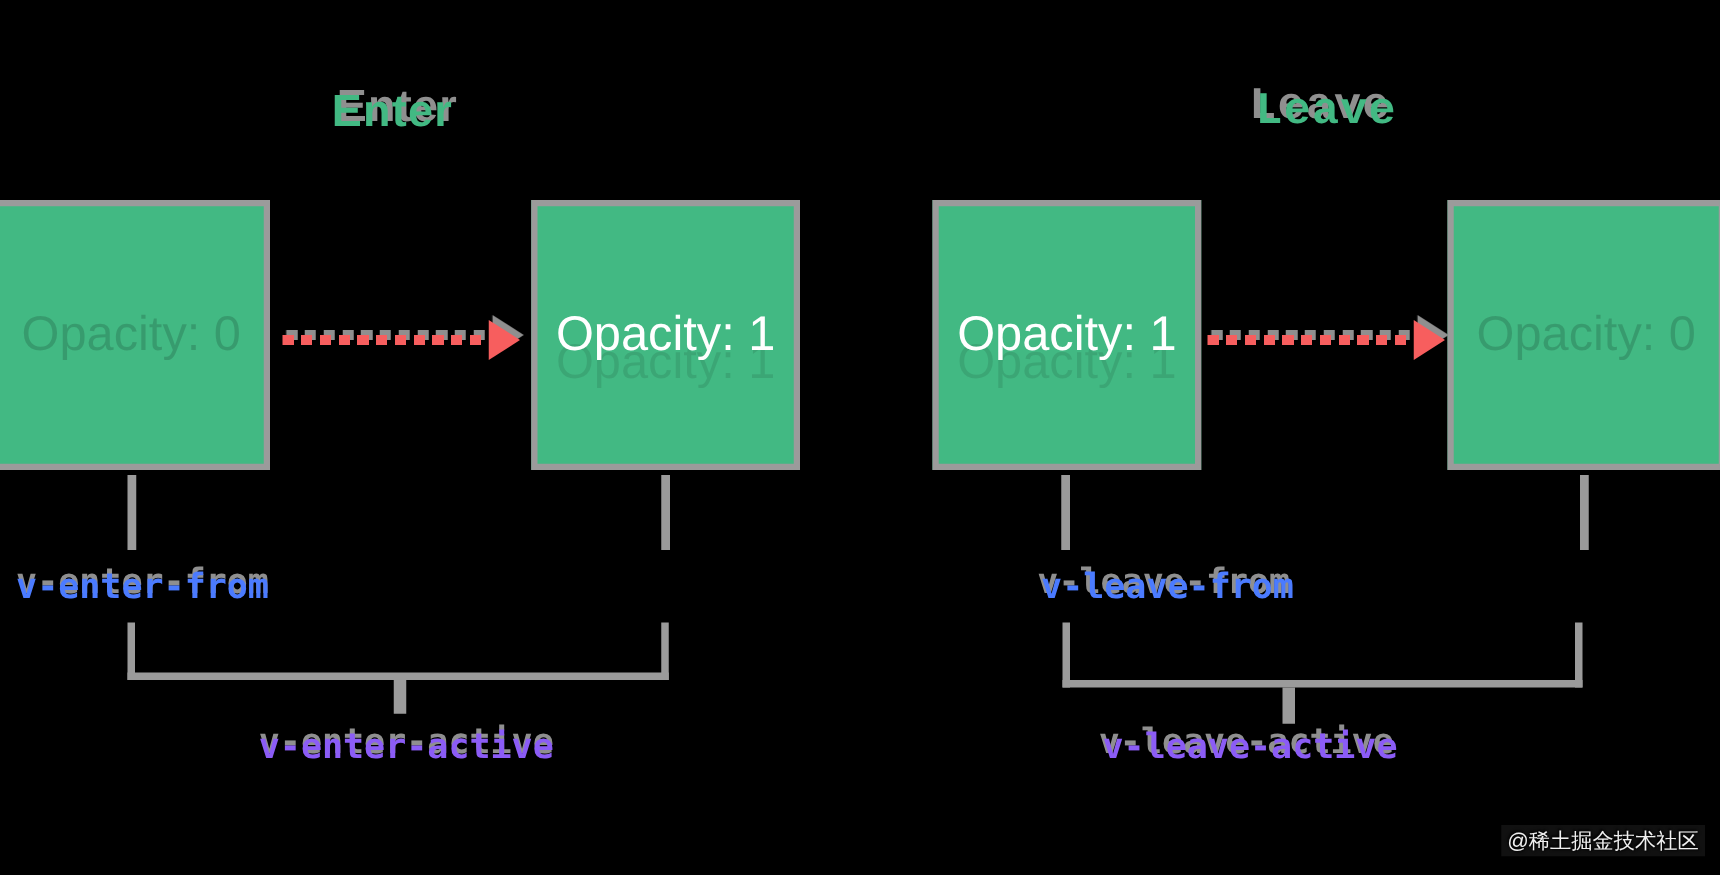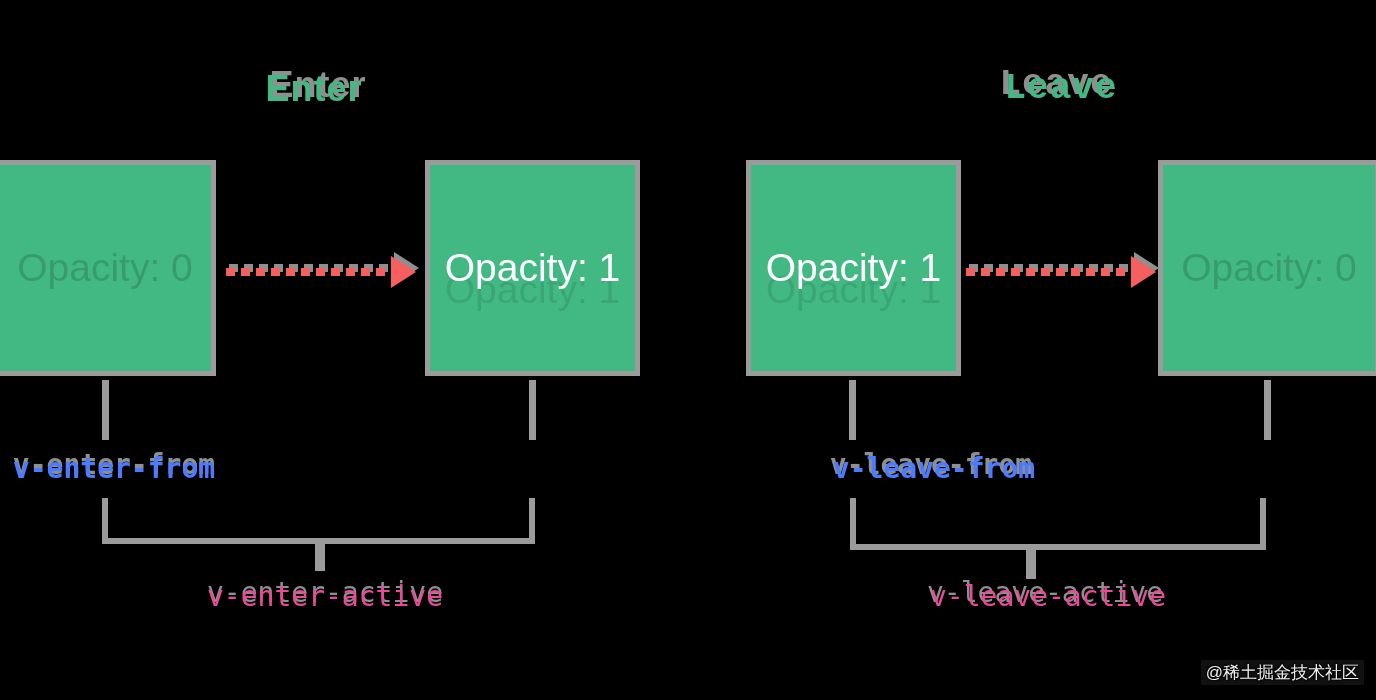--- a/index.html
+++ b/index.html
@@ -114,27 +114,27 @@
   .code-label.c1 { left: 114px; }
   .code-label.c2 { left: 533px; }
   .code-label.c3 { left: 904px; margin-left: 30px; }
   .code-label.c4 { left: 1266px; }
 
   .active-label {
     position: absolute;
     top: 580px;
     transform: translateX(-50%);
     font-family: "DejaVu Sans Mono", monospace;
-    font-weight: normal;
+    font-weight: bold;
     font-size: 28px;
-    color: #ec4899;
+    color: #8b5cf6;
     white-space: nowrap;
   }
   .active-label.a-enter { left: 325px; text-shadow: 0 -4px 0 #8f8f8f; }
-  .active-label.a-leave { left: 1048px; text-shadow: -3px -4px 0 #8f8f8f; }
+  .active-label.a-leave { left: 1000px; text-shadow: -3px -4px 0 #8f8f8f; }
 
   
   .watermark {
     position: absolute;
     right: 12px;
     bottom: 15px;
     font-size: 17px;
     color: #f0f0f0;
     background: rgba(60,60,60,0.28);
     padding: 1px 5px;

